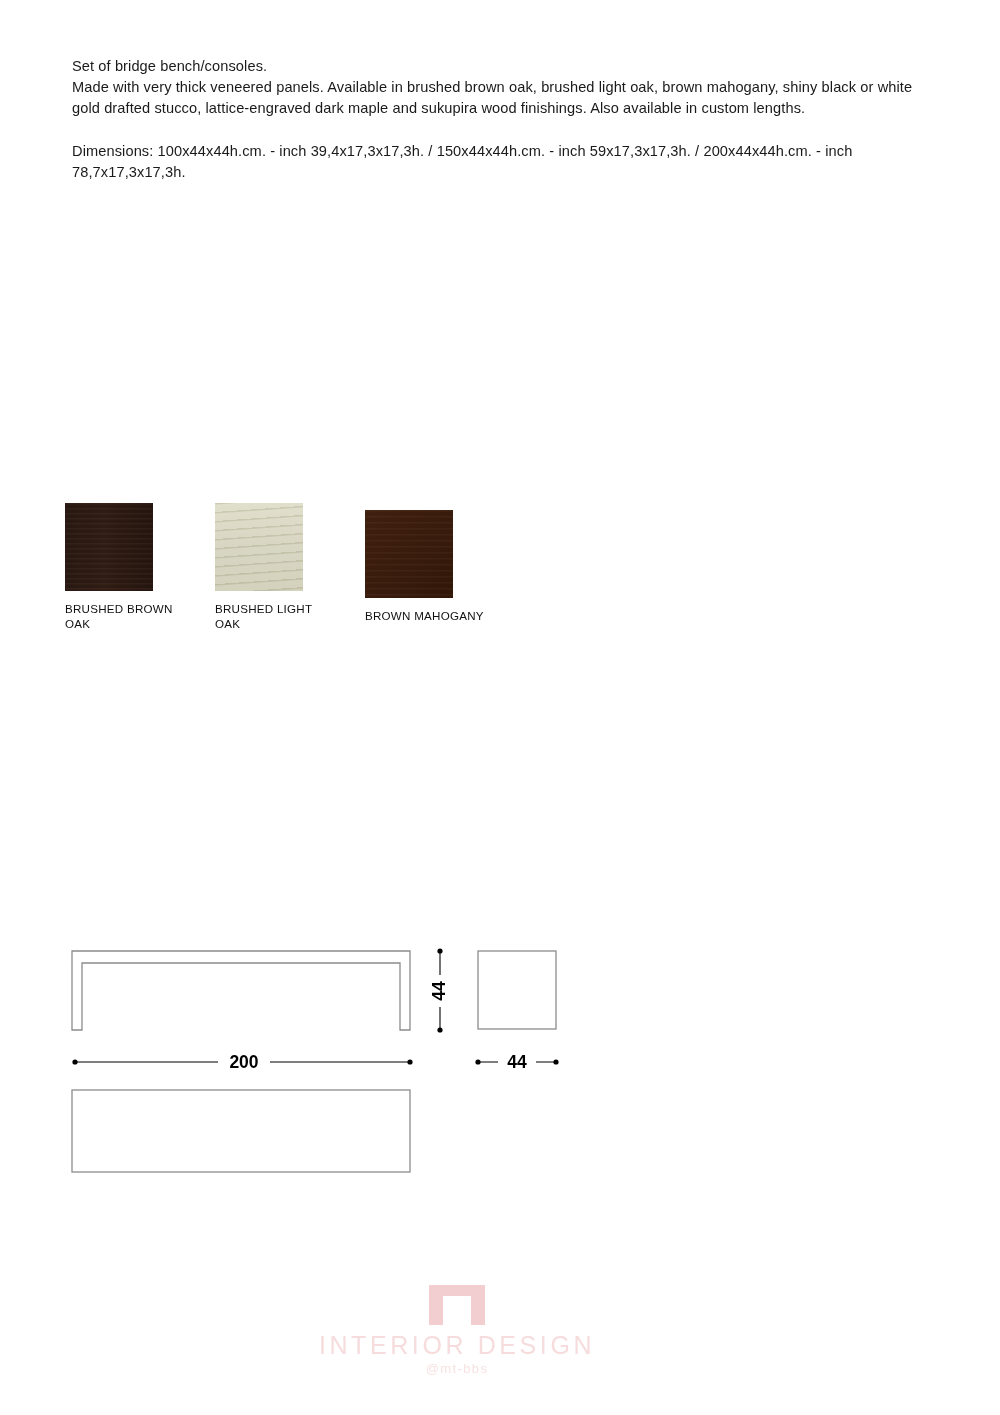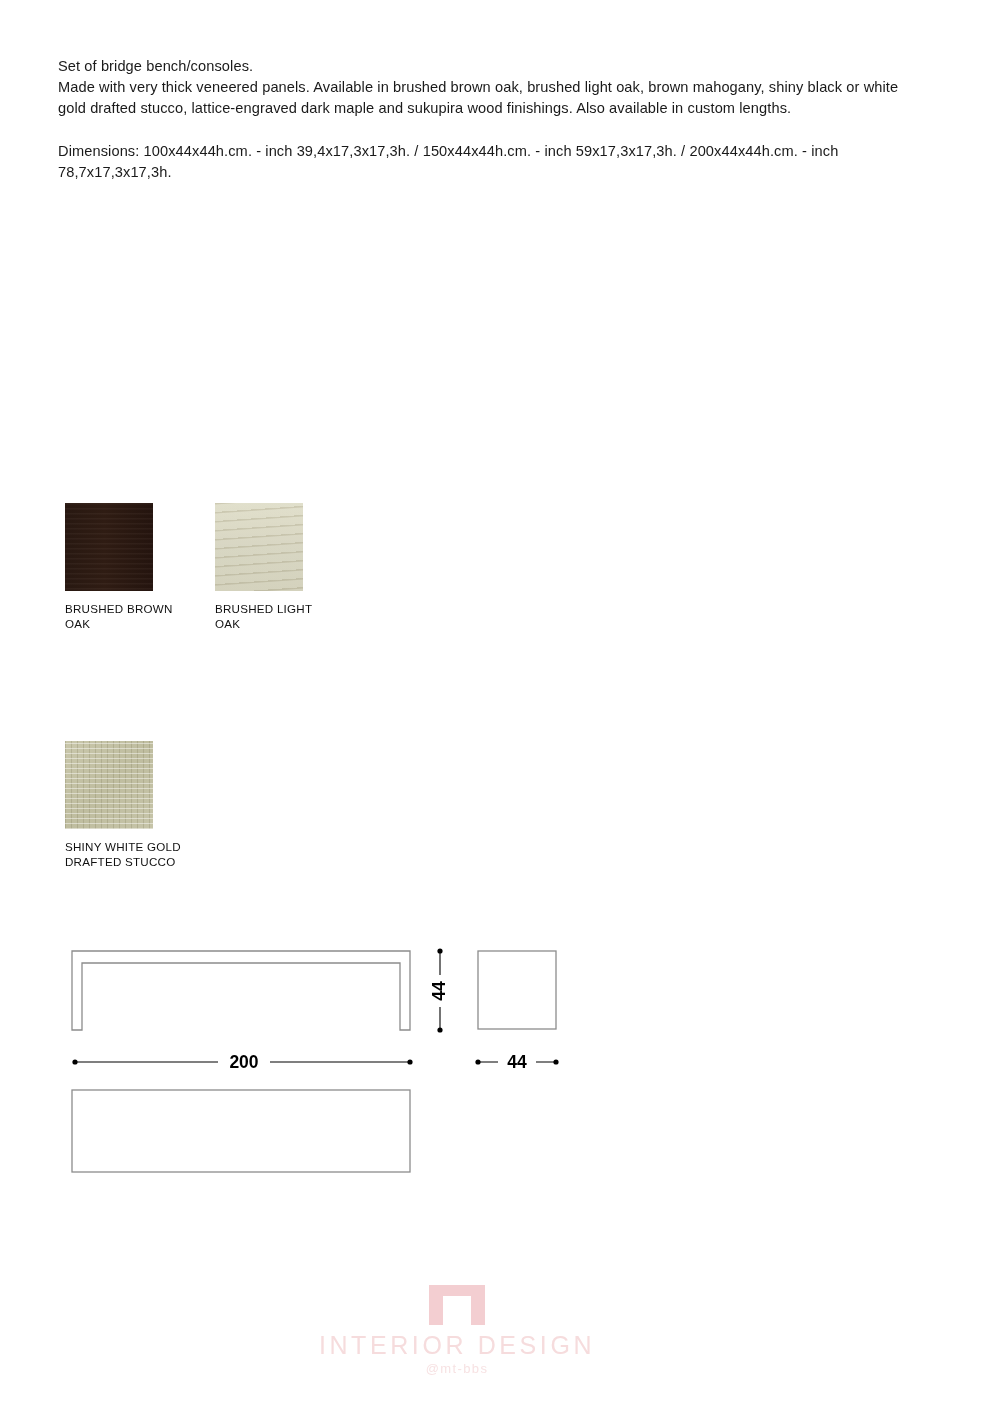--- a/index.html
+++ b/index.html
@@ -12,21 +12,21 @@
     height: 1415px;
     position: relative;
     font-family: "Liberation Sans", sans-serif;
     color: #000000;
     overflow: hidden;
   }
 
   
   #description {
     position: absolute;
-    left: 58px;
+    left: 72px;
     top: 56px;
     width: 870px;
   }
   .desc-line {
     font-size: 14.6px;
     line-height: 21.2px;
     color: #1a1a1a;
     letter-spacing: 0.1px;
   }
   .desc-gap { height: 21px; }
@@ -216,28 +216,26 @@
 
   <div class="finish-row row-1">
     <div class="finish-cell">
       <div class="swatch tex-brushed-brown-oak"></div>
       <div class="swatch-label">BRUSHED BROWN OAK</div>
     </div>
     <div class="finish-cell">
       <div class="swatch tex-brushed-light-oak"></div>
       <div class="swatch-label">BRUSHED LIGHT OAK</div>
     </div>
-  </div>
-
-  <div class="finish-row row-2">
     <div class="finish-cell">
-      <div class="swatch tex-shiny-white-gold-stucco"></div>
-      <div class="swatch-label">SHINY WHITE GOLD DRAFTED STUCCO</div>
+      <div class="swatch tex-brown-mahogany"></div>
+      <div class="swatch-label">BROWN MAHOGANY</div>
     </div>
   </div>
+
 
 </div>
 
 <div id="drawings">
 <svg width="1000" height="1415" viewBox="0 0 1000 1415" xmlns="http://www.w3.org/2000/svg">
 
   <g>
 
     <path d="M 72 951 L 410 951 L 410 1030 L 400 1030 L 400 963 L 82 963 L 82 1030 L 72 1030 Z" fill="#ffffff" stroke="#8c8c8c" stroke-width="1.3" stroke-linejoin="miter"></path>
   </g>

